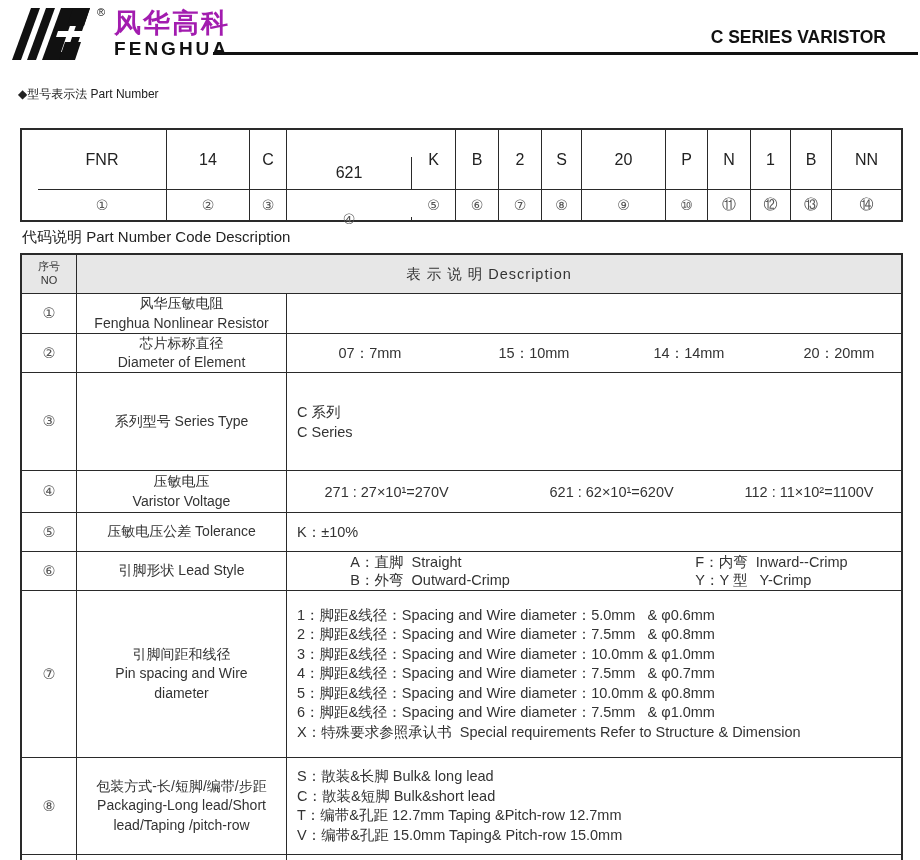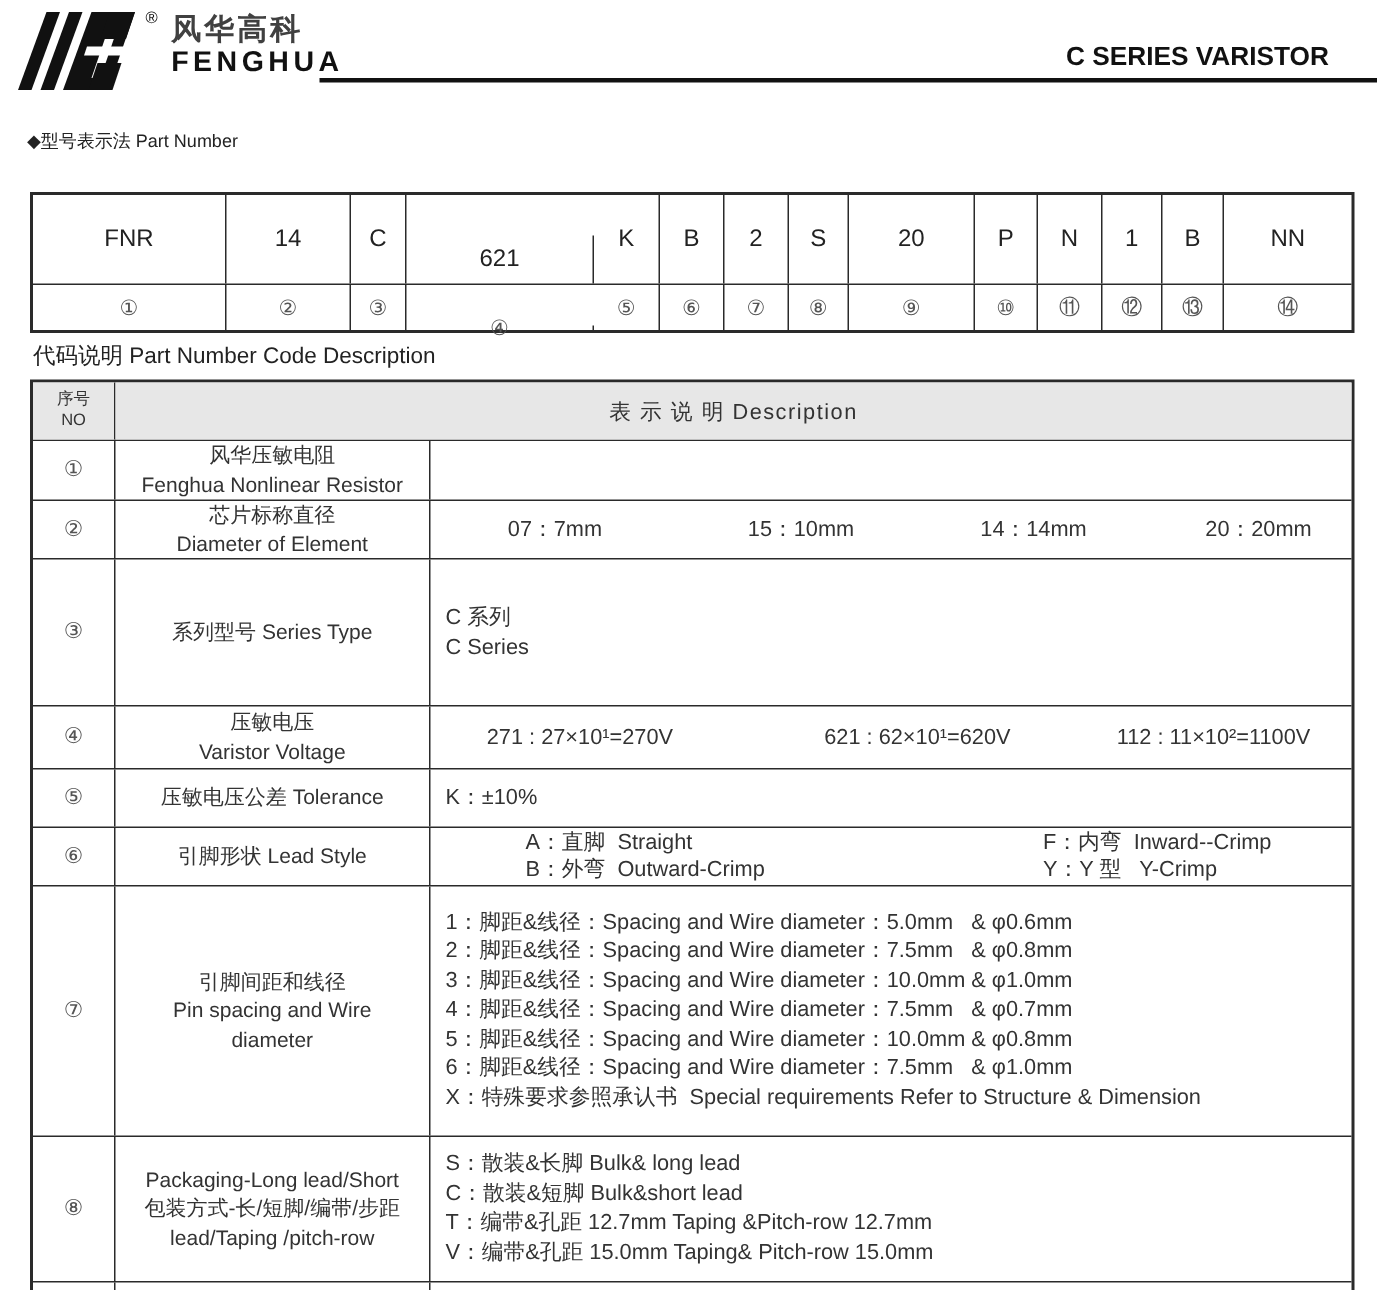--- a/index.html
+++ b/index.html
@@ -4,30 +4,30 @@
 <style>
   html,body{margin:0;padding:0;background:#fff;}
   .doc{position:relative;width:920px;height:860px;background:#fff;overflow:hidden;
        font-family:"Liberation Sans","DejaVu Sans",sans-serif;color:#333;}
 
   
   .logo-wrap{position:absolute;left:10px;top:6px;display:flex;align-items:flex-start;}
   .logo-svg{display:block;}
   .reg-mark{font-size:11px;color:#111;position:relative;top:0px;left:1px;}
   .brand{margin-left:10px;margin-top:4px;line-height:1;}
-  .brand-zh{font-size:20px;font-weight:bold;color:#404040;letter-spacing:2px;}
+  .brand-zh{font-size:27px;font-weight:bold;color:#a21caf;letter-spacing:2px;}
   .brand-en{font-size:19px;font-weight:bold;color:#111;letter-spacing:3px;margin-top:2px;}
   .header-rule{position:absolute;left:213px;top:52px;width:705px;height:3px;background:#111;}
   .doc-title{position:absolute;top:27px;right:34px;font-size:17.5px;font-weight:bold;color:#111;}
 
   
   .section-title{position:absolute;left:18px;top:86px;font-size:12px;color:#222;}
 
   
-  .pn-table{position:absolute;left:20px;top:128px;width:883px;border:2px solid #2a2a2a;box-sizing:border-box;}
+  .pn-table{position:absolute;left:20px;top:128px;width:883px;border:2px solid #2a2a2a;box-sizing:border-box;padding-left:16px;}
   .pn-row{display:flex;}
   .pn-row.vals{height:59px;font-size:16px;color:#222;}
   .pn-row.idx{height:30px;border-top:1px solid #2a2a2a;font-size:14px;color:#555;}
   .pn-cell{border-right:1px solid #2a2a2a;display:flex;align-items:center;justify-content:center;
            box-sizing:border-box;flex-shrink:0;}
   .pn-cell:last-child{border-right:none;flex:1;}
   .pn-row .pn-cell:nth-child(1){width:129px;}
   .pn-row .pn-cell:nth-child(2){width:83px;}
   .pn-row .pn-cell:nth-child(3){width:37px;}
   .pn-row .pn-cell:nth-child(4){width:125px;margin-top:27px;}
@@ -233,22 +233,22 @@
         <div class="pre">4：脚距&amp;线径：Spacing and Wire diameter：7.5mm   &amp; φ0.7mm</div>
         <div class="pre">5：脚距&amp;线径：Spacing and Wire diameter：10.0mm &amp; φ0.8mm</div>
         <div class="pre">6：脚距&amp;线径：Spacing and Wire diameter：7.5mm   &amp; φ1.0mm</div>
         <div class="pre">X：特殊要求参照承认书  Special requirements Refer to Structure &amp; Dimension</div>
       </div>
     </div>
 
     <div class="ct-row" style="height:97px;">
       <div class="ct-no">⑧</div>
       <div class="ct-label">
+        <div>包装方式-长/短脚/编带/步距</div>
         <div>Packaging-Long lead/Short</div>
-        <div>包装方式-长/短脚/编带/步距</div>
         <div>lead/Taping /pitch-row</div>
       </div>
       <div class="ct-desc lines4">
         <div class="pre">S：散装&amp;长脚 Bulk&amp; long lead</div>
         <div class="pre">C：散装&amp;短脚 Bulk&amp;short lead</div>
         <div class="pre">T：编带&amp;孔距 12.7mm Taping &amp;Pitch-row 12.7mm</div>
         <div class="pre">V：编带&amp;孔距 15.0mm Taping&amp; Pitch-row 15.0mm</div>
       </div>
     </div>
 

